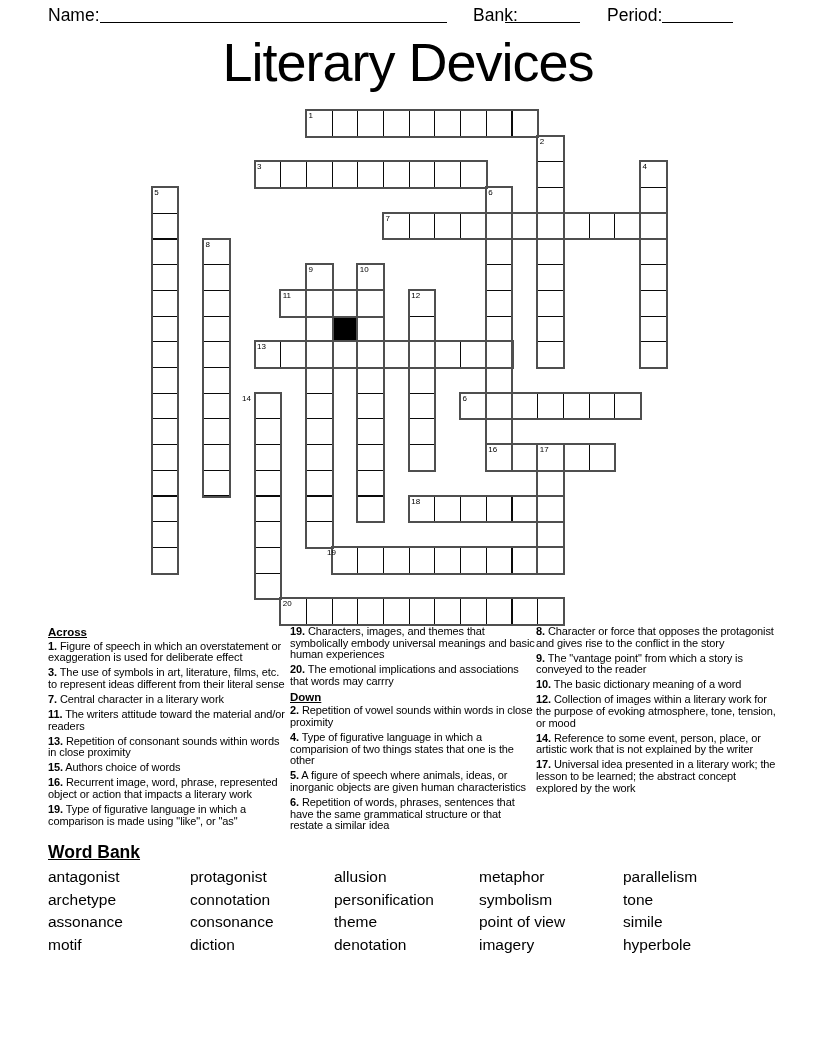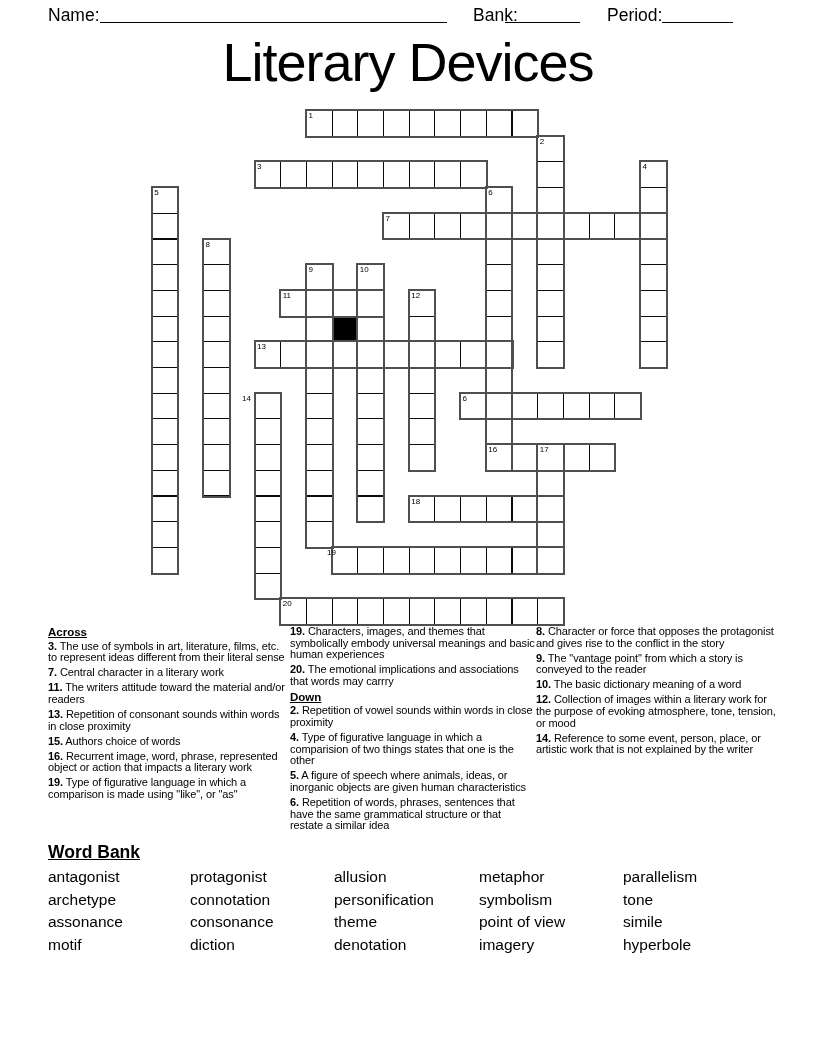--- a/index.html
+++ b/index.html
@@ -252,20 +252,21 @@
     <span class="cell-num" style="left: 462.6px; top: 394.7px;">6</span>
     <span class="cell-num" style="left: 488.3px; top: 446.1px;">16</span>
     <span class="cell-num" style="left: 539.7px; top: 446.1px;">17</span>
     <span class="cell-num" style="left: 411.2px; top: 497.5px;">18</span>
     <span class="cell-num" style="left: 327px; top: 548.9px;">19</span>
     <span class="cell-num" style="left: 282.7px; top: 600.3px;">20</span>
   </div>
 
 <div id="clue-col-0" class="clue-col">
     <div class="clue-header">Across</div>
+    <p class="clue"><span class="cnum">1.</span> Figure of speech in which an overstatement or exaggeration is used for deliberate effect</p>
     <p class="clue"><span class="cnum">3.</span> The use of symbols in art, literature, films, etc. to represent ideas different from their literal sense</p>
     <p class="clue"><span class="cnum">7.</span> Central character in a literary work</p>
     <p class="clue"><span class="cnum">11.</span> The writers attitude toward the material and/or readers</p>
     <p class="clue"><span class="cnum">13.</span> Repetition of consonant sounds within words in close proximity</p>
     <p class="clue"><span class="cnum">15.</span> Authors choice of words</p>
     <p class="clue"><span class="cnum">16.</span> Recurrent image, word, phrase, represented object or action that impacts a literary work</p>
     <p class="clue"><span class="cnum">19.</span> Type of figurative language in which a comparison is made using "like", or "as"</p>
   </div>
 <div id="clue-col-1" class="clue-col">
     <p class="clue"><span class="cnum">19.</span> Characters, images, and themes that symbolically embody universal meanings and basic human experiences</p>
@@ -275,20 +276,21 @@
     <p class="clue"><span class="cnum">4.</span> Type of figurative language in which a comparision of two things states that one is the other</p>
     <p class="clue"><span class="cnum">5.</span> A figure of speech where animals, ideas, or inorganic objects are given human characteristics</p>
     <p class="clue"><span class="cnum">6.</span> Repetition of words, phrases, sentences that have the same grammatical structure or that restate a similar idea</p>
   </div>
 <div id="clue-col-2" class="clue-col">
     <p class="clue"><span class="cnum">8.</span> Character or force that opposes the protagonist and gives rise to the conflict in the story</p>
     <p class="clue"><span class="cnum">9.</span> The "vantage point" from which a story is conveyed to the reader</p>
     <p class="clue"><span class="cnum">10.</span> The basic dictionary meaning of a word</p>
     <p class="clue"><span class="cnum">12.</span> Collection of images within a literary work for the purpose of evoking atmosphere, tone, tension, or mood</p>
     <p class="clue"><span class="cnum">14.</span> Reference to some event, person, place, or artistic work that is not explained by the writer</p>
+    <p class="clue"><span class="cnum">17.</span> Universal idea presented in a literary work; the lesson to be learned; the abstract concept explored by the work</p>
   </div>
 
 <div id="wordbank-title">Word Bank</div>
 <div id="wordbank">
     <div class="wb-col" style="left: 48px;">
       <div>antagonist</div>
       <div>archetype</div>
       <div>assonance</div>
       <div>motif</div>
     </div>

